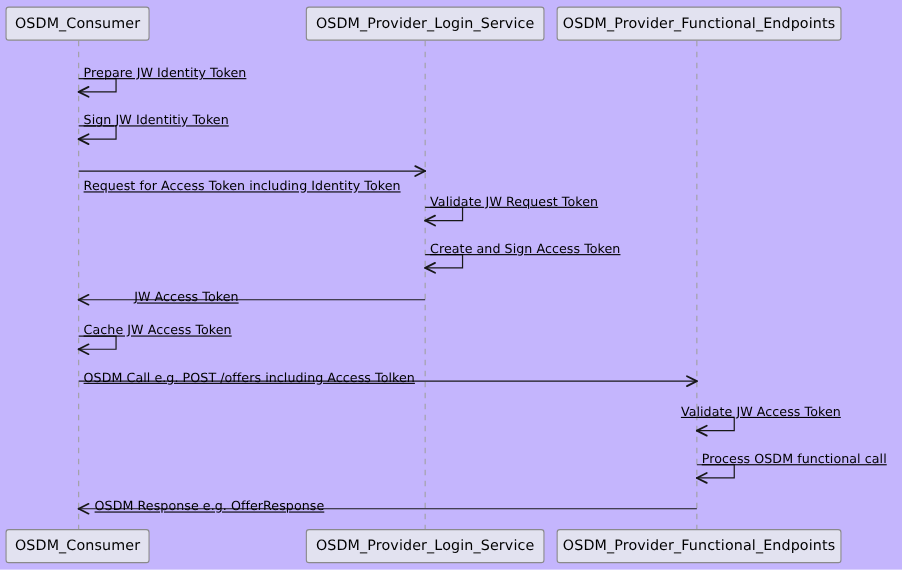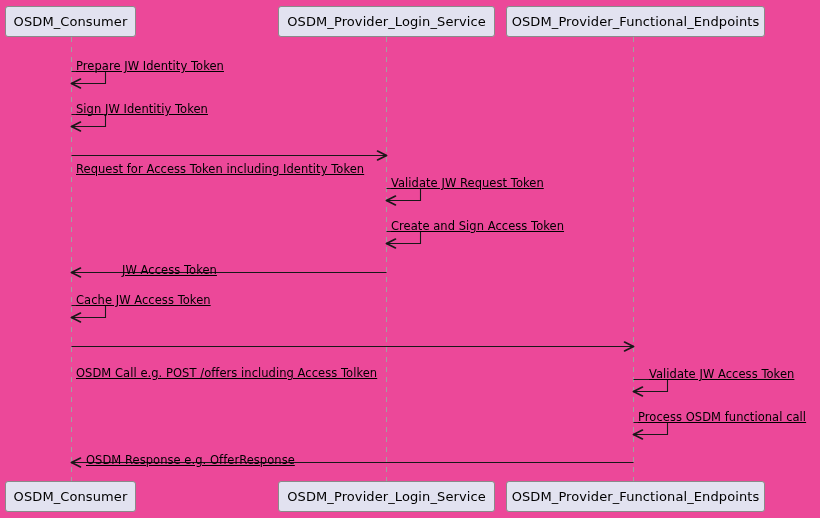--- a/index.html
+++ b/index.html
@@ -4,21 +4,21 @@
 <style>
   html, body {
     margin: 0;
     padding: 0;
     background: #ffffff;
   }
   #diagram {
     position: relative;
     width: 820px;
     height: 518px;
-    background: #ec4899;
+    background: #c4b5fd;
     font-family: "DejaVu Sans", "Liberation Sans", sans-serif;
     overflow: hidden;
   }
   #svg-layer {
     position: absolute;
     left: 0;
     top: 0;
     width: 820px;
     height: 518px;
   }
@@ -154,18 +154,18 @@
       </div>
     </div>
   <div id="labels">
       <div class="msg-label" style="left: 76px; top: 61px;">Prepare JW Identity Token</div>
       <div class="msg-label" style="left: 76px; top: 104px;">Sign JW Identitiy Token</div>
       <div class="msg-label" style="left: 76px; top: 164px;">Request for Access Token including Identity Token</div>
       <div class="msg-label" style="left: 391px; top: 178px;">Validate JW Request Token</div>
       <div class="msg-label" style="left: 391px; top: 221px;">Create and Sign Access Token</div>
       <div class="msg-label" style="left: 86px; top: 265px; margin-left: 36px;">JW Access Token</div>
       <div class="msg-label" style="left: 76px; top: 295px;">Cache JW Access Token</div>
-      <div class="msg-label" style="left: 76px; top: 338px; margin-top: 30px;">OSDM Call e.g. POST /offers including Access Tolken</div>
-      <div class="msg-label" style="left: 649px; top: 369px;">Validate JW Access Token</div>
+      <div class="msg-label" style="left: 76px; top: 338px;">OSDM Call e.g. POST /offers including Access Tolken</div>
+      <div class="msg-label" style="left: 619px; top: 369px;">Validate JW Access Token</div>
       <div class="msg-label" style="left: 638px; top: 412px;">Process OSDM functional call</div>
       <div class="msg-label" style="left: 86px; top: 455px;">OSDM Response e.g. OfferResponse</div>
     </div>
 </div>
 
 </body></html>

